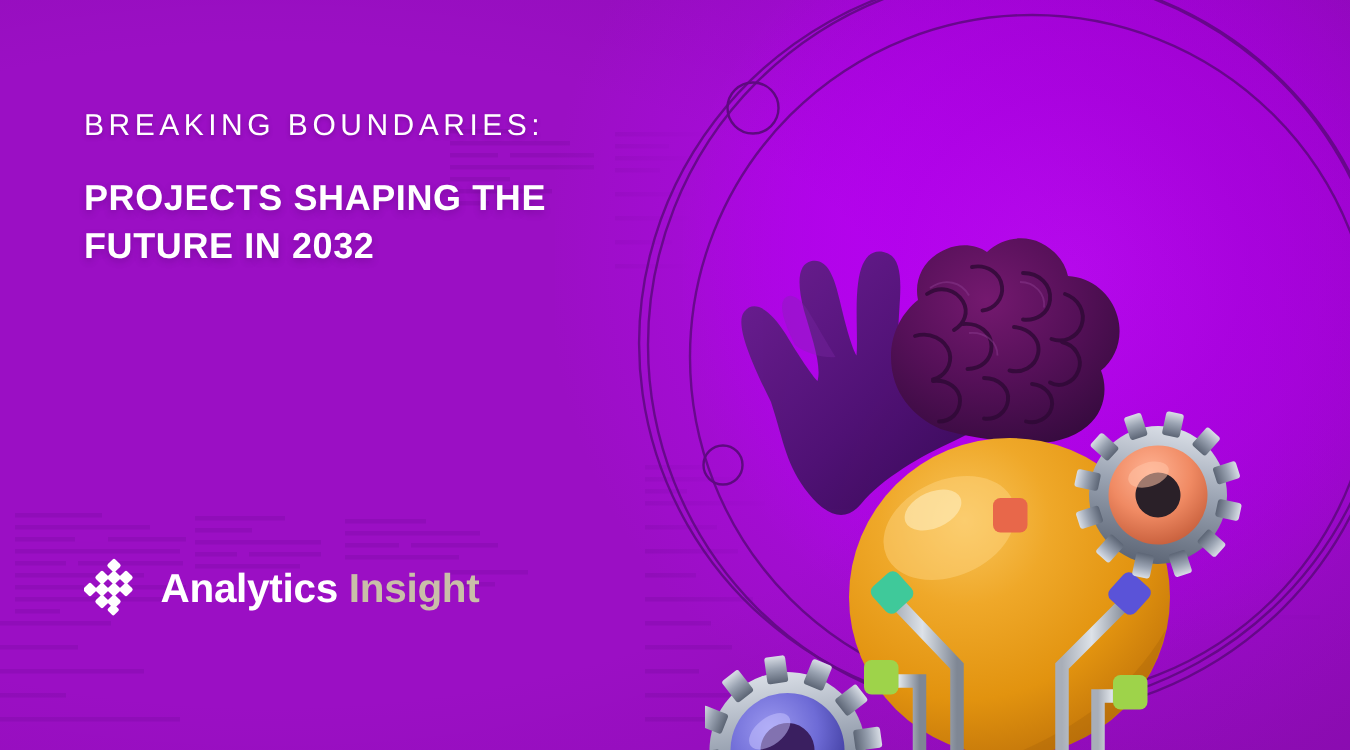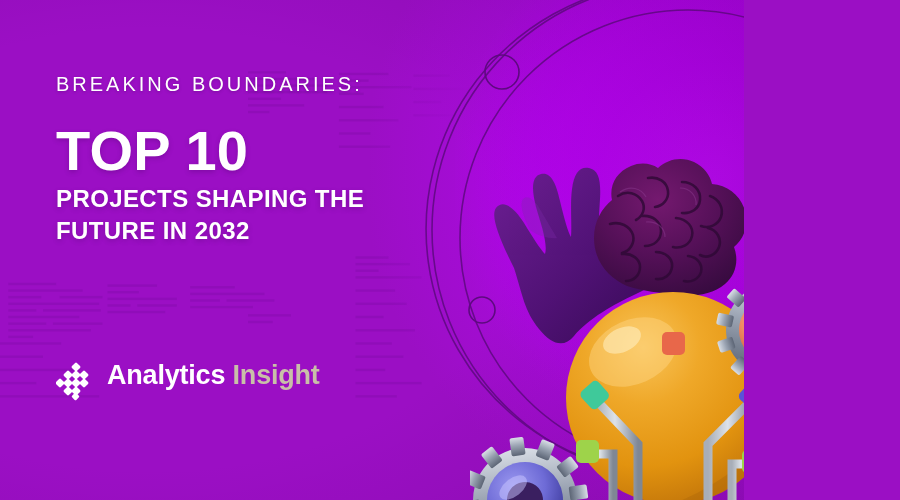--- a/index.html
+++ b/index.html
@@ -1,21 +1,21 @@
 <!DOCTYPE html>
 <html><head>
 <meta charset="utf-8">
 <style>
   html,body{margin:0;padding:0;}
   body{
     width:900px;height:500px;overflow:hidden;
     font-family:"Liberation Sans",sans-serif;
     background:#9B0FC4;
   }
-  #stage{position:relative;width:726px;height:500px;overflow:hidden;background:#701a75;padding-left:18px;}
+  #stage{position:relative;width:900px;height:500px;overflow:hidden;background:#701a75;}
 
   
   .bg-base{position:absolute;inset:0;background:#9B0FC4;}
   .bg-glow{
     position:absolute;left:370px;top:-180px;width:700px;height:700px;
     background:radial-gradient(circle at 50% 50%,
       #B800F0 0%, #B400EC 22%, #AC05E2 38%, #A40CD4 52%, rgba(155,15,196,0) 72%);
   }
   .bg-glow2{
     position:absolute;left:455px;top:-90px;width:520px;height:560px;
@@ -48,21 +48,21 @@
   .h-line{
     margin:0;line-height:1.10;letter-spacing:.2px;
     font-weight:700;white-space:nowrap;
     text-shadow:0 2px 5px rgba(70,0,95,.30);
   }
   .h-top10{font-size:56px;color:#FFFFFF;margin-bottom:4px;}
   .h-rev{font-size:46px;color:#F7DE7A;margin-bottom:8px;}
   .h-sub{font-size:24px;color:#FFFFFF;letter-spacing:.4px;margin-bottom:6px;}
 
   
-  .logo{position:absolute;left:56px;top:362px;display:flex;align-items:flex-start;gap:11px;}
+  .logo{position:absolute;left:56px;top:372px;display:flex;align-items:center;gap:11px;}
   .logo-mark{width:40px;height:40px;flex:none;}
   .logo-word{font-size:27px;font-weight:700;letter-spacing:-.2px;line-height:1;white-space:nowrap;}
   .logo-a{color:#FFFFFF;}
   .logo-i{color:#C9BFA8;}
 </style>
 </head>
 <body>
 
 <div id="stage">
 
@@ -312,21 +312,20 @@
         <circle r="38" fill="url(#gGearB)"></circle>
         <circle r="18" fill="#3A1F60"></circle>
         <ellipse cx="-10" cy="-14" rx="16" ry="9" fill="#C9C6FF" opacity=".5" transform="rotate(-30 -10 -14)"></ellipse>
       </g>
 
     </g>
   </svg>
 
   <div class="copy">
     <p class="eyebrow">BREAKING BOUNDARIES:</p>
-    <h1 class="h-line h-top10">TOP 10</h1>
     <h1 class="h-line h-sub">PROJECTS SHAPING THE</h1>
     <h1 class="h-line h-sub">FUTURE IN 2032</h1>
   </div>
 
   <div class="logo">
     <svg class="logo-mark" viewBox="0 0 40 40">
       <g fill="#FFFFFF">
         <rect x="16.5" y="1.5" width="7" height="7" rx="1.3" transform="rotate(45 20 5)"></rect>
         <rect x="8.5" y="9.5" width="7" height="7" rx="1.3" transform="rotate(45 12 13)"></rect>
         <rect x="16.5" y="9.5" width="7" height="7" rx="1.3" transform="rotate(45 20 13)"></rect>

